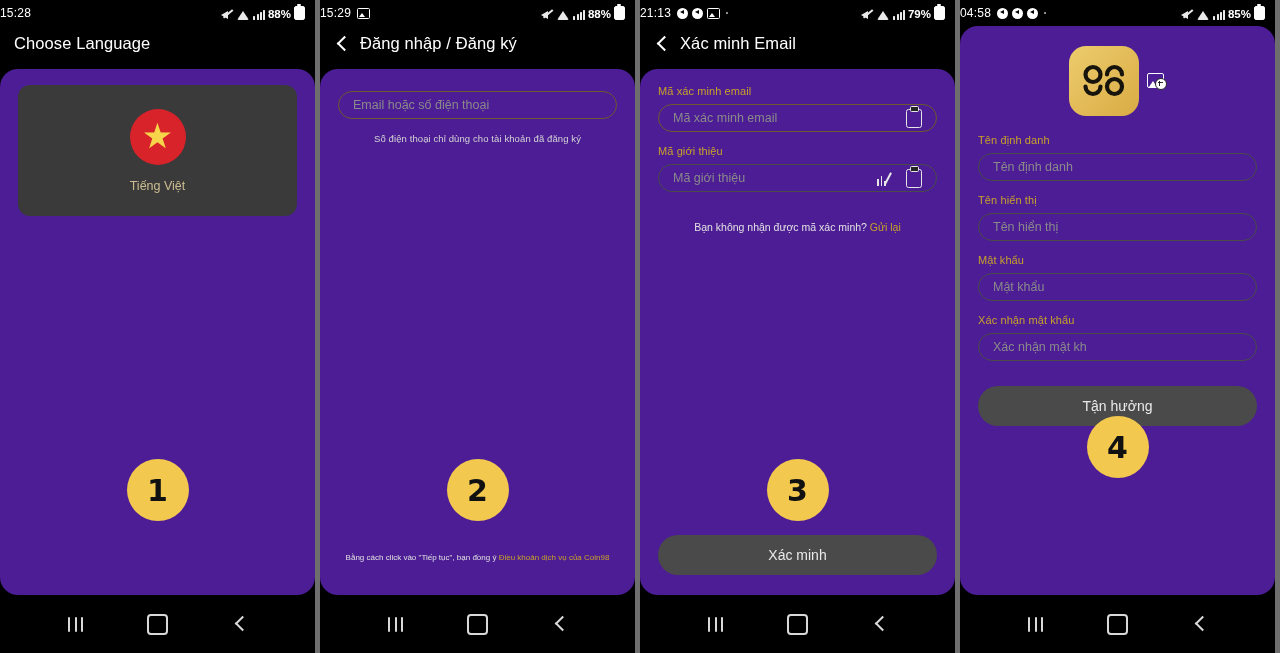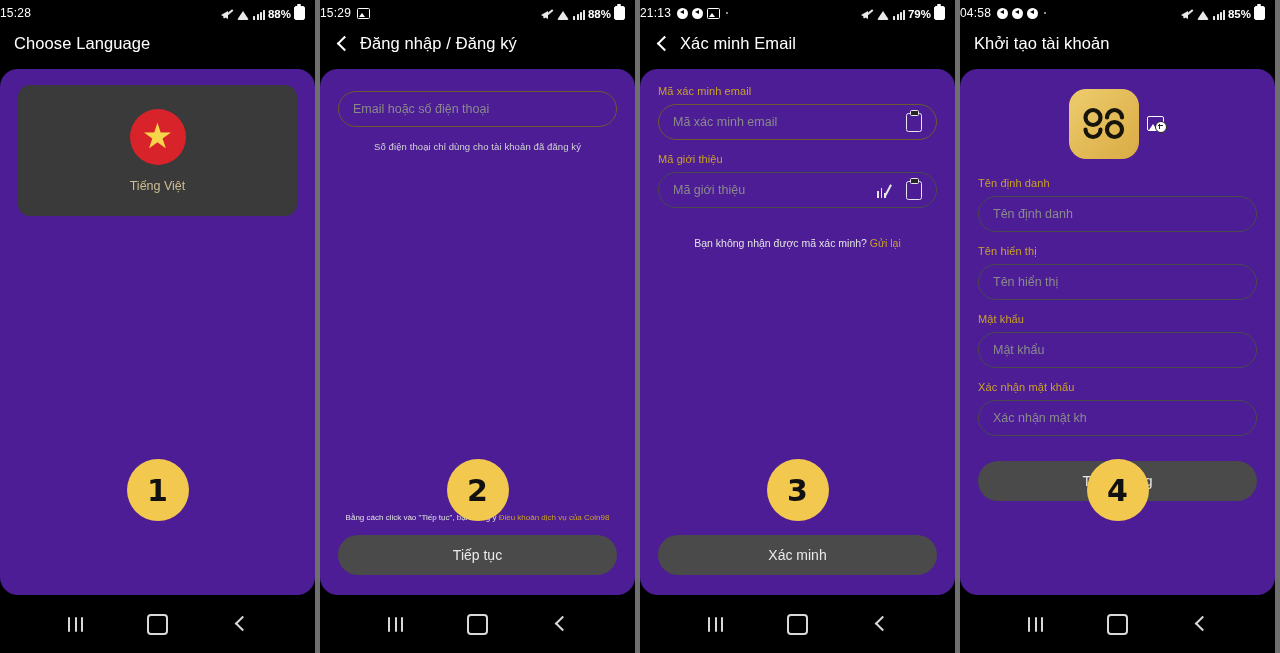--- a/index.html
+++ b/index.html
@@ -46,21 +46,21 @@
   
   .lang-grid{display:flex;gap:14px;}
   .lang-card{flex:1;background:#3a3a3a;border-radius:12px;height:131px;display:flex;flex-direction:column;align-items:center;justify-content:center;gap:14px;}
   .flag{width:56px;height:56px;border-radius:50%;overflow:hidden;position:relative;}
   .flag-vn{background:#d8232a;display:flex;align-items:center;justify-content:center;}
   .star{color:#f7d54a;font-size:35px;line-height:1;font-family:"DejaVu Sans",sans-serif;}
   .lang-label{font-size:12.5px;color:#cdbd92;}
 
   
   .fieldlabel{font-size:11px;color:#c9a227;margin-bottom:7px;letter-spacing:.1px;}
-  .inputbox{height:36px;border:1px solid #6b5a2d;border-radius:22px;display:flex;align-items:center;padding:0 14px;box-sizing:border-box;background:transparent;}
+  .inputbox{height:28px;border:1px solid #6b5a2d;border-radius:22px;display:flex;align-items:center;padding:0 14px;box-sizing:border-box;background:transparent;}
   .inputbox.dim{border-color:#4a4a4a;}
   .ph{font-size:12.5px;color:#8a8a8a;flex:1;overflow:hidden;white-space:nowrap;}
   .ico-group{display:flex;align-items:center;gap:12px;}
   .clipboard{width:14px;height:17px;border:1.6px solid #e6e6e6;border-radius:2.5px;position:relative;}
   .clipboard::before{content:"";position:absolute;top:-4px;left:2.5px;width:7px;height:4px;border:1.6px solid #e6e6e6;border-radius:1.5px;background:#262626;}
   .scanner{width:17px;height:16px;position:relative;}
   .scanner i{position:absolute;background:#e6e6e6;}
   .scanner .s1{left:0;top:9px;width:2px;height:7px;}
   .scanner .s2{left:3.5px;top:6px;width:1.6px;height:10px;}
   .scanner .s3{left:6.5px;top:11px;width:2px;height:5px;}
@@ -174,21 +174,20 @@
         <div class="inputbox">
           <span class="ph">Email hoặc số điện thoại</span>
         </div>
         <div class="hinttext">Số điện thoại chỉ dùng cho tài khoản đã đăng ký</div>
       </div>
       <div class="badge" style="top:390px">2</div>
       <div class="cta-wrap">
         <div class="terms">
           <span>Bằng cách click vào "Tiếp tục", bạn đồng ý </span><span class="lnk">Điều khoản dịch vụ của Coin98</span>
         </div>
-        <div class="cta">Tiếp tục</div>
       </div>
     </div>
     <div class="navbar">
       <span class="nav-recents">
           <i></i>
           <i></i>
           <i></i>
         </span>
       <span class="nav-home"></span>
       <span class="nav-back"></span>
@@ -284,23 +283,20 @@
         <span class="bars">
             <i style="height:4px"></i>
             <i style="height:6px"></i>
             <i style="height:8px"></i>
             <i style="height:10px"></i>
           </span>
         <span class="sb-pct">85%</span>
         <span class="batt"></span>
       </span>
     </div>
-    <div class="apphdr">
-      <span class="apptitle">Khởi tạo tài khoản</span>
-    </div>
     <div class="card">
       <div class="cardpad">
         <div class="avatar-row">
           <div class="logo">
             <svg width="46" height="34" viewBox="0 0 46 34">
               <circle cx="12" cy="10.5" r="7.5" fill="none" stroke="#17140c" stroke-width="4.2"></circle>
               <circle cx="33.5" cy="22.5" r="7.5" fill="none" stroke="#17140c" stroke-width="4.2"></circle>
               <path d="M4.5 22.5 a7.5 7.5 0 0 0 15 0" fill="none" stroke="#17140c" stroke-width="4.2" stroke-linecap="round"></path>
               <path d="M41 10.5 a7.5 7.5 0 0 0 -15 0" fill="none" stroke="#17140c" stroke-width="4.2" stroke-linecap="round"></path>
             </svg>

